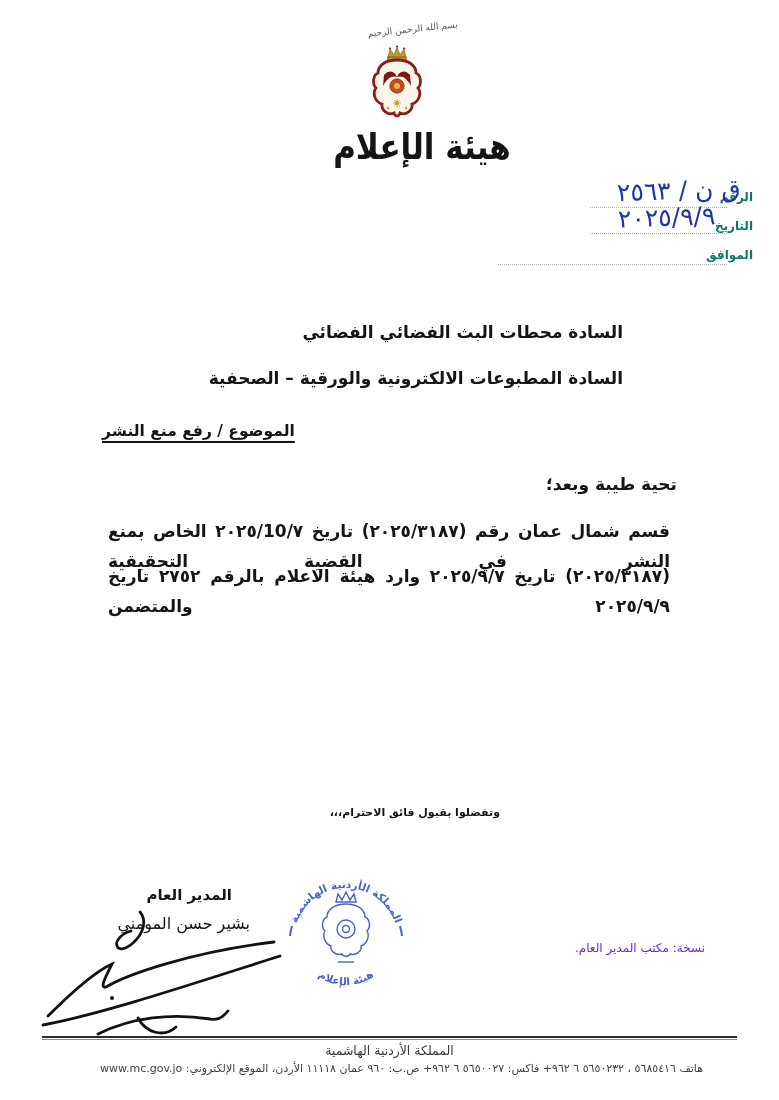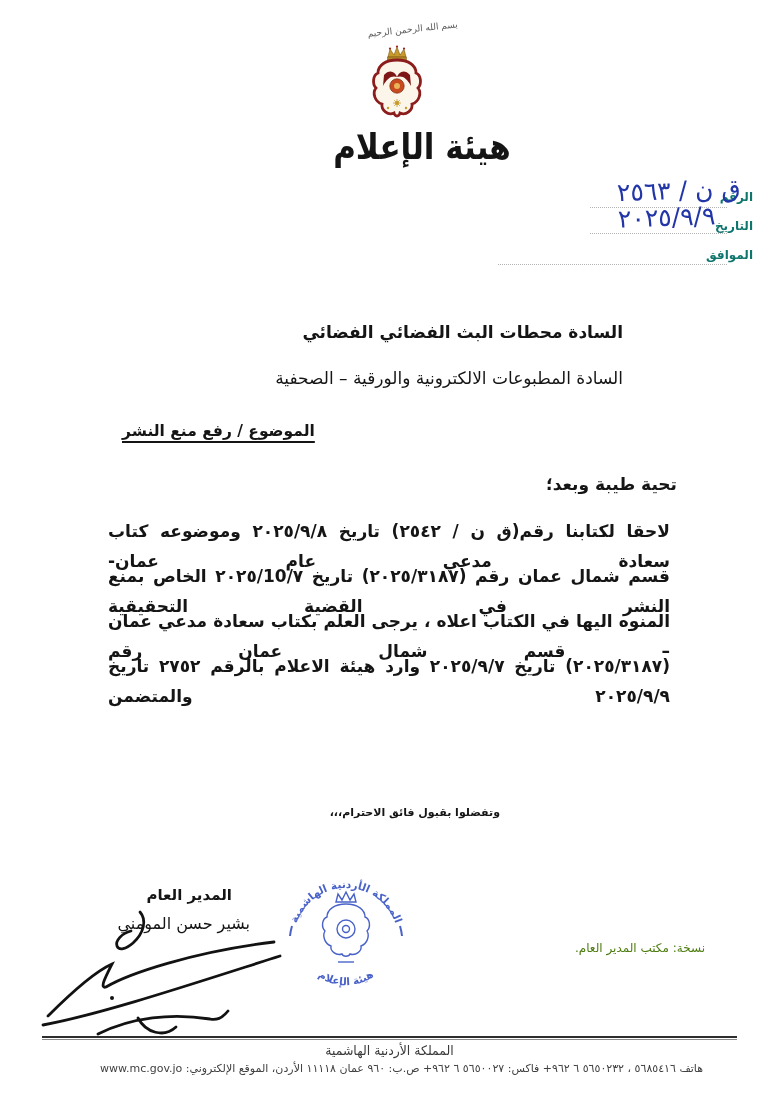--- a/index.html
+++ b/index.html
@@ -21,42 +21,42 @@
   
   .ref-label{right:26px;font-size:12px;font-weight:bold;color:#0f766e;}
   .ref-line{border-bottom:1.6px dotted #b3b3b3;height:0;}
   .hand{color:#2336a8;font-weight:500;transform:rotate(-2deg);
     letter-spacing:2px;white-space:nowrap;}
   .hand-number{top:176px;right:38px;font-size:25px;}
   .hand-date{top:203px;right:64px;font-size:25px;}
 
   
   .recipient1{top:322px;right:156px;font-size:17px;font-weight:bold;}
-  .recipient2{top:368px;right:156px;font-size:17px;font-weight:normal;margin-left:24px;}
+  .recipient2{top:368px;right:156px;font-size:17px;font-weight:bold;margin-left:24px;}
   .subject{top:422px;left:102px;font-size:15.5px;font-weight:bold;
-    text-decoration:underline;text-decoration-thickness:1.5px;text-underline-offset:5px;margin-left:20px;}
+    text-decoration:underline;text-decoration-thickness:1.5px;text-underline-offset:5px;}
   .greeting{top:474px;right:102px;font-size:17px;font-weight:bold;}
 
   
   .body-par{top:516px;left:108px;width:562px;}
   .body-line{height:45px;line-height:30px;font-size:17px;font-weight:bold;
     text-align:justify;text-align-last:justify;}
   .body-line.last{text-align:right;text-align-last:right;}
 
   .closing{top:806px;left:250px;width:250px;text-align:right;
     font-size:11px;font-weight:bold;}
 
   
   .sig-title{top:886px;left:92px;width:140px;text-align:right;
     font-size:15px;font-weight:bold;}
   .sig-name{top:914px;left:86px;width:164px;text-align:right;
     font-size:16px;font-weight:normal;}
   .sig-svg{top:898px;left:40px;}
   .stamp-svg{top:874px;left:282px;}
-  .copy-note{top:941px;right:74px;font-size:12px;color:#4d7c0f;}
+  .copy-note{top:941px;right:74px;font-size:12px;color:#6d28d9;}
 
   
   .footer-rule{top:1036px;left:42px;width:695px;border-top:2px solid #2e2e2e;
     border-bottom:1px solid #8a8a8a;height:1px;}
   .footer-kingdom{top:1043px;left:0;width:779px;text-align:center;
     font-size:12.5px;color:#3a3a3a;transform:scaleY(1.05);}
   .footer-contact{top:1062px;left:0;width:779px;text-align:center;
     font-size:11px;color:#3f3f3f;padding-left:12px;}
 </style>
 </head>
@@ -101,23 +101,21 @@
   <div class="abs ref-label" style="top:248px;">الموافق</div>
   <div class="abs ref-line" style="top:264px;right:52px;width:229px;"></div>
 
   <div class="abs recipient1 nowrap">السادة محطات البث الفضائي الفضائي</div>
   <div class="abs recipient2 nowrap">السادة المطبوعات الالكترونية والورقية – الصحفية</div>
 
   <div class="abs subject nowrap">الموضوع / رفع منع النشر</div>
   <div class="abs greeting nowrap">تحية طيبة وبعد؛</div>
 
   <div class="abs body-par">
-    <div class="body-line">لاحقا لكتابنا رقم(ق ن / ٢٥٤٢) تاريخ ٢٠٢٥/٩/٨ وموضوعه كتاب سعادة مدعي عام عمان-</div>
     <div class="body-line">قسم شمال عمان رقم (٢٠٢٥/٣١٨٧) تاريخ ٢٠٢٥/10/٧ الخاص بمنع النشر في القضية التحقيقية</div>
-    <div class="body-line">المنوه اليها في الكتاب اعلاه ، يرجى العلم بكتاب سعادة مدعي عمان – قسم شمال عمان رقم</div>
     <div class="body-line">(٢٠٢٥/٣١٨٧) تاريخ ٢٠٢٥/٩/٧ وارد هيئة الاعلام بالرقم ٢٧٥٢ تاريخ ٢٠٢٥/٩/٩ والمتضمن</div>
   </div>
 
   <div class="abs closing nowrap">وتفضلوا بقبول فائق الاحترام،،،</div>
 
   <div class="abs sig-title nowrap">المدير العام</div>
   <div class="abs sig-name nowrap">بشير حسن المومني</div>
 
   <svg class="abs sig-svg" width="248" height="142" viewBox="0 0 248 142">
     <g fill="none" stroke="#121212" stroke-width="2.8" stroke-linecap="round">

